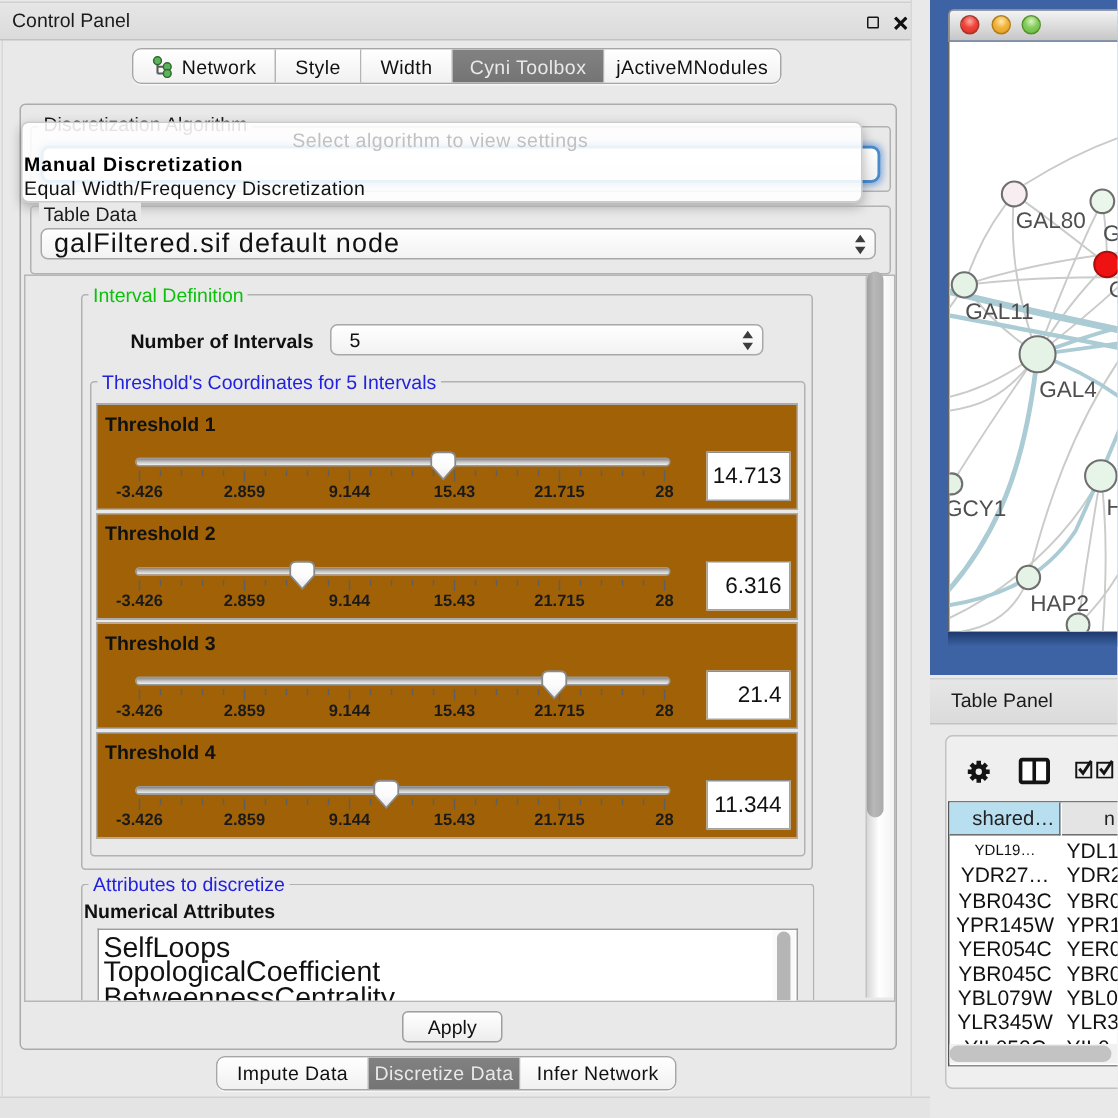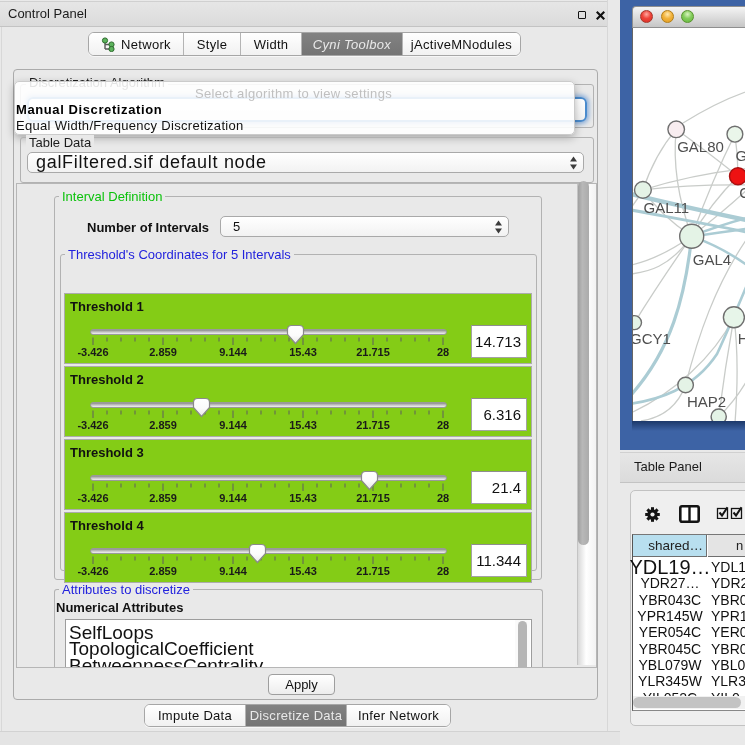--- a/index.html
+++ b/index.html
@@ -16,21 +16,21 @@
   box-shadow:0 1px 0 rgba(255,255,255,.6);}
 .seg>div{display:flex;align-items:center;justify-content:center;font-size:13px;letter-spacing:.3px;color:#111;
   border-right:1px solid #b4b4b4;background:linear-gradient(180deg,#ffffff,#f1f1f1);}
 .seg>div:last-child{border-right:none;}
 .seg>div.sel{background:linear-gradient(180deg,#828282,#747474);color:#e9e9e9;}
 .cb{position:absolute;background:linear-gradient(180deg,#ffffff,#f2f2f2);border:1px solid #a9a9a9;border-radius:5px;}
 .cb .txt{position:absolute;left:8px;top:0;bottom:0;display:flex;align-items:center;font-size:13px;color:#111;}
 .updn{position:absolute;right:5px;top:50%;transform:translateY(-50%);}
 .fld{position:absolute;background:#fff;border:1px solid #a3a3a3;border-top-color:#8e8e8e;
   font-size:15px;color:#111;text-align:right;}
-.thp{position:absolute;left:64px;width:466px;height:69px;border:1px solid #acacac;background:#84cc16;margin-top:24px;}
+.thp{position:absolute;left:64px;width:466px;height:69px;border:1px solid #acacac;background:#a16207;}
 .thp .tl{position:absolute;left:5px;top:5px;font-size:13px;font-weight:bold;color:#111;}
 .track{position:absolute;left:25px;width:355px;top:35px;height:4px;border:1px solid #9a9a9a;border-radius:3px;
   background:linear-gradient(180deg,#8c8c8c 0%,#c6c6c6 50%,#f0f0f0 100%);}
 .ticklbl{position:absolute;top:52px;font-size:11px;font-weight:bold;color:#1a1a1a;transform:translateX(-50%);}
 .thumb{position:absolute;top:30px;}
 .lst{font-size:19px;color:#111;}
 </style>
 </head>
 <body>
 <div id="stage">
@@ -47,21 +47,21 @@
   <div style="width:94px;"><svg width="15" height="15" viewBox="0 0 15 15" style="margin-right:5px;">
     <line x1="4" y1="4" x2="4" y2="12" stroke="#5a5a5a" stroke-width="1.4"></line>
     <line x1="4" y1="7.5" x2="9" y2="7.5" stroke="#5a5a5a" stroke-width="1.4"></line>
     <line x1="4" y1="12" x2="9" y2="12" stroke="#5a5a5a" stroke-width="1.4"></line>
     <circle cx="4" cy="3.5" r="2.6" fill="#5cb35c" stroke="#2f6b2f"></circle>
     <circle cx="10.5" cy="7.5" r="2.6" fill="#5cb35c" stroke="#2f6b2f"></circle>
     <circle cx="10.5" cy="12" r="2.6" fill="#5cb35c" stroke="#2f6b2f"></circle>
    </svg>Network</div>
   <div style="width:56px;">Style</div>
   <div style="width:60px;">Width</div>
-  <div class="sel" style="width:100px;font-style:italic;">Cyni Toolbox</div>
+  <div class="sel" style="width:100px;">Cyni Toolbox</div>
   <div style="width:117px;">jActiveMNodules</div>
 </div>
 
 <div class="abs" style="left:13px;top:69px;width:583px;height:629px;border:1px solid #ababab;border-radius:4px;background:#e9e9e9;"></div>
 
 <div class="abs grpbox" style="left:20px;top:83.5px;width:572px;height:42px;"></div>
 <div class="abs" style="left:26px;top:75px;font-size:13px;color:#1b1b1b;background:#e9e9e9;padding:0 3px;">Discretization Algorithm</div>
 <div class="abs" style="left:27px;top:97px;width:556px;height:21px;border-radius:6px;background:linear-gradient(180deg,#fff,#f1f1f1);
  border:2px solid #4a8bcd;box-shadow:0 0 4px 1.5px rgba(90,145,210,.65);"></div>
 
@@ -417,21 +417,21 @@
  <rect x="15.5" y="2.5" width="10" height="10" fill="none" stroke="#141414" stroke-width="1.3"></rect>
  <path d="M17.5,6.5 L20,9.5 L25.5,1.2" fill="none" stroke="#141414" stroke-width="2"></path>
 </svg>
 
 <div class="abs" style="left:632px;top:534px;width:113px;height:175px;background:#fff;border-left:1px solid #555;border-top:1px solid #777;border-bottom:1px solid #888;"></div>
 <div class="abs" style="left:633px;top:535px;width:70px;height:21px;background:#b8dfef;border-right:1px solid #6f6f6f;border-bottom:1px solid #6f6f6f;
  display:flex;align-items:center;justify-content:flex-end;padding-right:3px;font-size:13.5px;color:#222;">shared…</div>
 <div class="abs" style="left:708px;top:535px;width:37px;height:21px;background:#e4e4e4;border-bottom:1px solid #6f6f6f;
  display:flex;align-items:center;font-size:13px;color:#222;padding-left:28px;">n</div>
 <div id="tableRows">
-      <div class="abs" style="left:633px;top:559px;width:74px;height:16px;display:flex;align-items:center;justify-content:center;font-size:20px;color:#111;">YDL19…</div>
+      <div class="abs" style="left:633px;top:559px;width:74px;height:16px;display:flex;align-items:center;justify-content:center;font-size:10px;color:#111;">YDL19…</div>
       <div class="abs" style="left:711px;top:559px;height:16px;display:flex;align-items:center;font-size:14px;color:#111;">YDL1</div>
       <div class="abs" style="left:633px;top:575.35px;width:74px;height:16px;display:flex;align-items:center;justify-content:center;font-size:14px;color:#111;">YDR27…</div>
       <div class="abs" style="left:711px;top:575.35px;height:16px;display:flex;align-items:center;font-size:14px;color:#111;">YDR2</div>
       <div class="abs" style="left:633px;top:591.7px;width:74px;height:16px;display:flex;align-items:center;justify-content:center;font-size:14px;color:#111;">YBR043C</div>
       <div class="abs" style="left:711px;top:591.7px;height:16px;display:flex;align-items:center;font-size:14px;color:#111;">YBR0</div>
       <div class="abs" style="left:633px;top:608.05px;width:74px;height:16px;display:flex;align-items:center;justify-content:center;font-size:14px;color:#111;">YPR145W</div>
       <div class="abs" style="left:711px;top:608.05px;height:16px;display:flex;align-items:center;font-size:14px;color:#111;">YPR1</div>
       <div class="abs" style="left:633px;top:624.4px;width:74px;height:16px;display:flex;align-items:center;justify-content:center;font-size:14px;color:#111;">YER054C</div>
       <div class="abs" style="left:711px;top:624.4px;height:16px;display:flex;align-items:center;font-size:14px;color:#111;">YER0</div>
       <div class="abs" style="left:633px;top:640.75px;width:74px;height:16px;display:flex;align-items:center;justify-content:center;font-size:14px;color:#111;">YBR045C</div>

